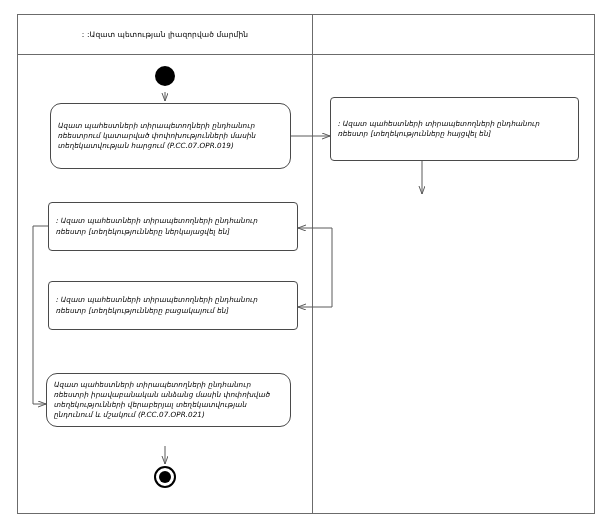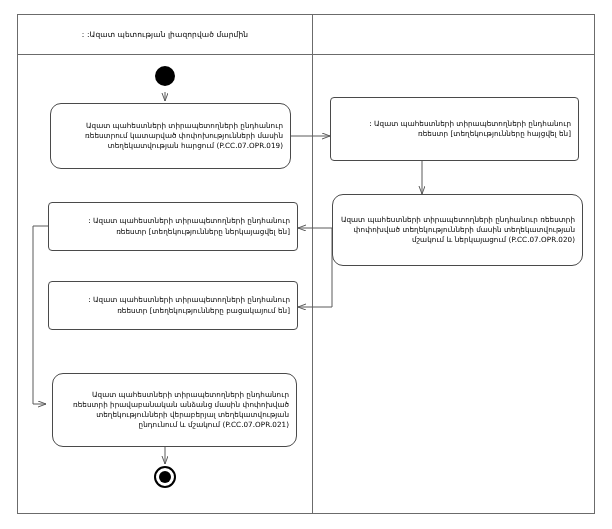--- a/index.html
+++ b/index.html
@@ -32,21 +32,21 @@
     font-size:7.5px;line-height:11px;letter-spacing:0.1px;
   }
   #lane-header-left{left:17px;width:296px;}
   #lane-header-right{left:313px;width:282px;}
 
   
   .node{
     position:absolute;box-sizing:border-box;background:#fff;
     border:1px solid #4a4a4a;
     display:flex;align-items:center;justify-content:center;
-    text-align:right;padding:4px 7px;
+    text-align:left;padding:4px 7px;font-style:italic;
   }
   .node .ntxt{font-size:7.2px;line-height:10.2px;letter-spacing:0.05px;}
   .action{border-radius:11px;}
   .object{border-radius:4px;}
 
   
   .initial-node{
     position:absolute;width:20px;height:20px;border-radius:50%;
     background:#000;
   }
@@ -113,25 +113,22 @@
   </div>
 
   <div class="node object" style="left:48px;top:202px;width:250px;height:49px;">
     <span class="ntxt">: Ազատ պահեստների տիրապետողների ընդհանուր ռեեստր [տեղեկությունները ներկայացվել են]</span>
   </div>
 
   <div class="node object" style="left:48px;top:281px;width:250px;height:49px;">
     <span class="ntxt">: Ազատ պահեստների տիրապետողների ընդհանուր ռեեստր [տեղեկությունները բացակայում են]</span>
   </div>
 
-  <div class="node action" style="left:52px;top:373px;width:245px;height:74px;">
+  <div class="node action" style="left:46px;top:373px;width:245px;height:54px;">
     <span class="ntxt">Ազատ պահեստների տիրապետողների ընդհանուր ռեեստրի իրավաբանական անձանց մասին փոփոխված տեղեկությունների վերաբերյալ տեղեկատվության ընդունում և մշակում (P.CC.07.OPR.021)</span>
   </div>
 
   <div class="node object" style="left:330px;top:97px;width:249px;height:64px;">
     <span class="ntxt">: Ազատ պահեստների տիրապետողների ընդհանուր ռեեստր [տեղեկությունները հայցվել են]</span>
   </div>
 
-  <div class="node action" style="left:332px;top:194px;width:251px;height:72px;">
-    <span class="ntxt">Ազատ պահեստների տիրապետողների ընդհանուր ռեեստրի փոփոխված տեղեկությունների մասին տեղեկատվության մշակում և ներկայացում (P.CC.07.OPR.020)</span>
-  </div>
 
 </div>
 
 </body></html>

